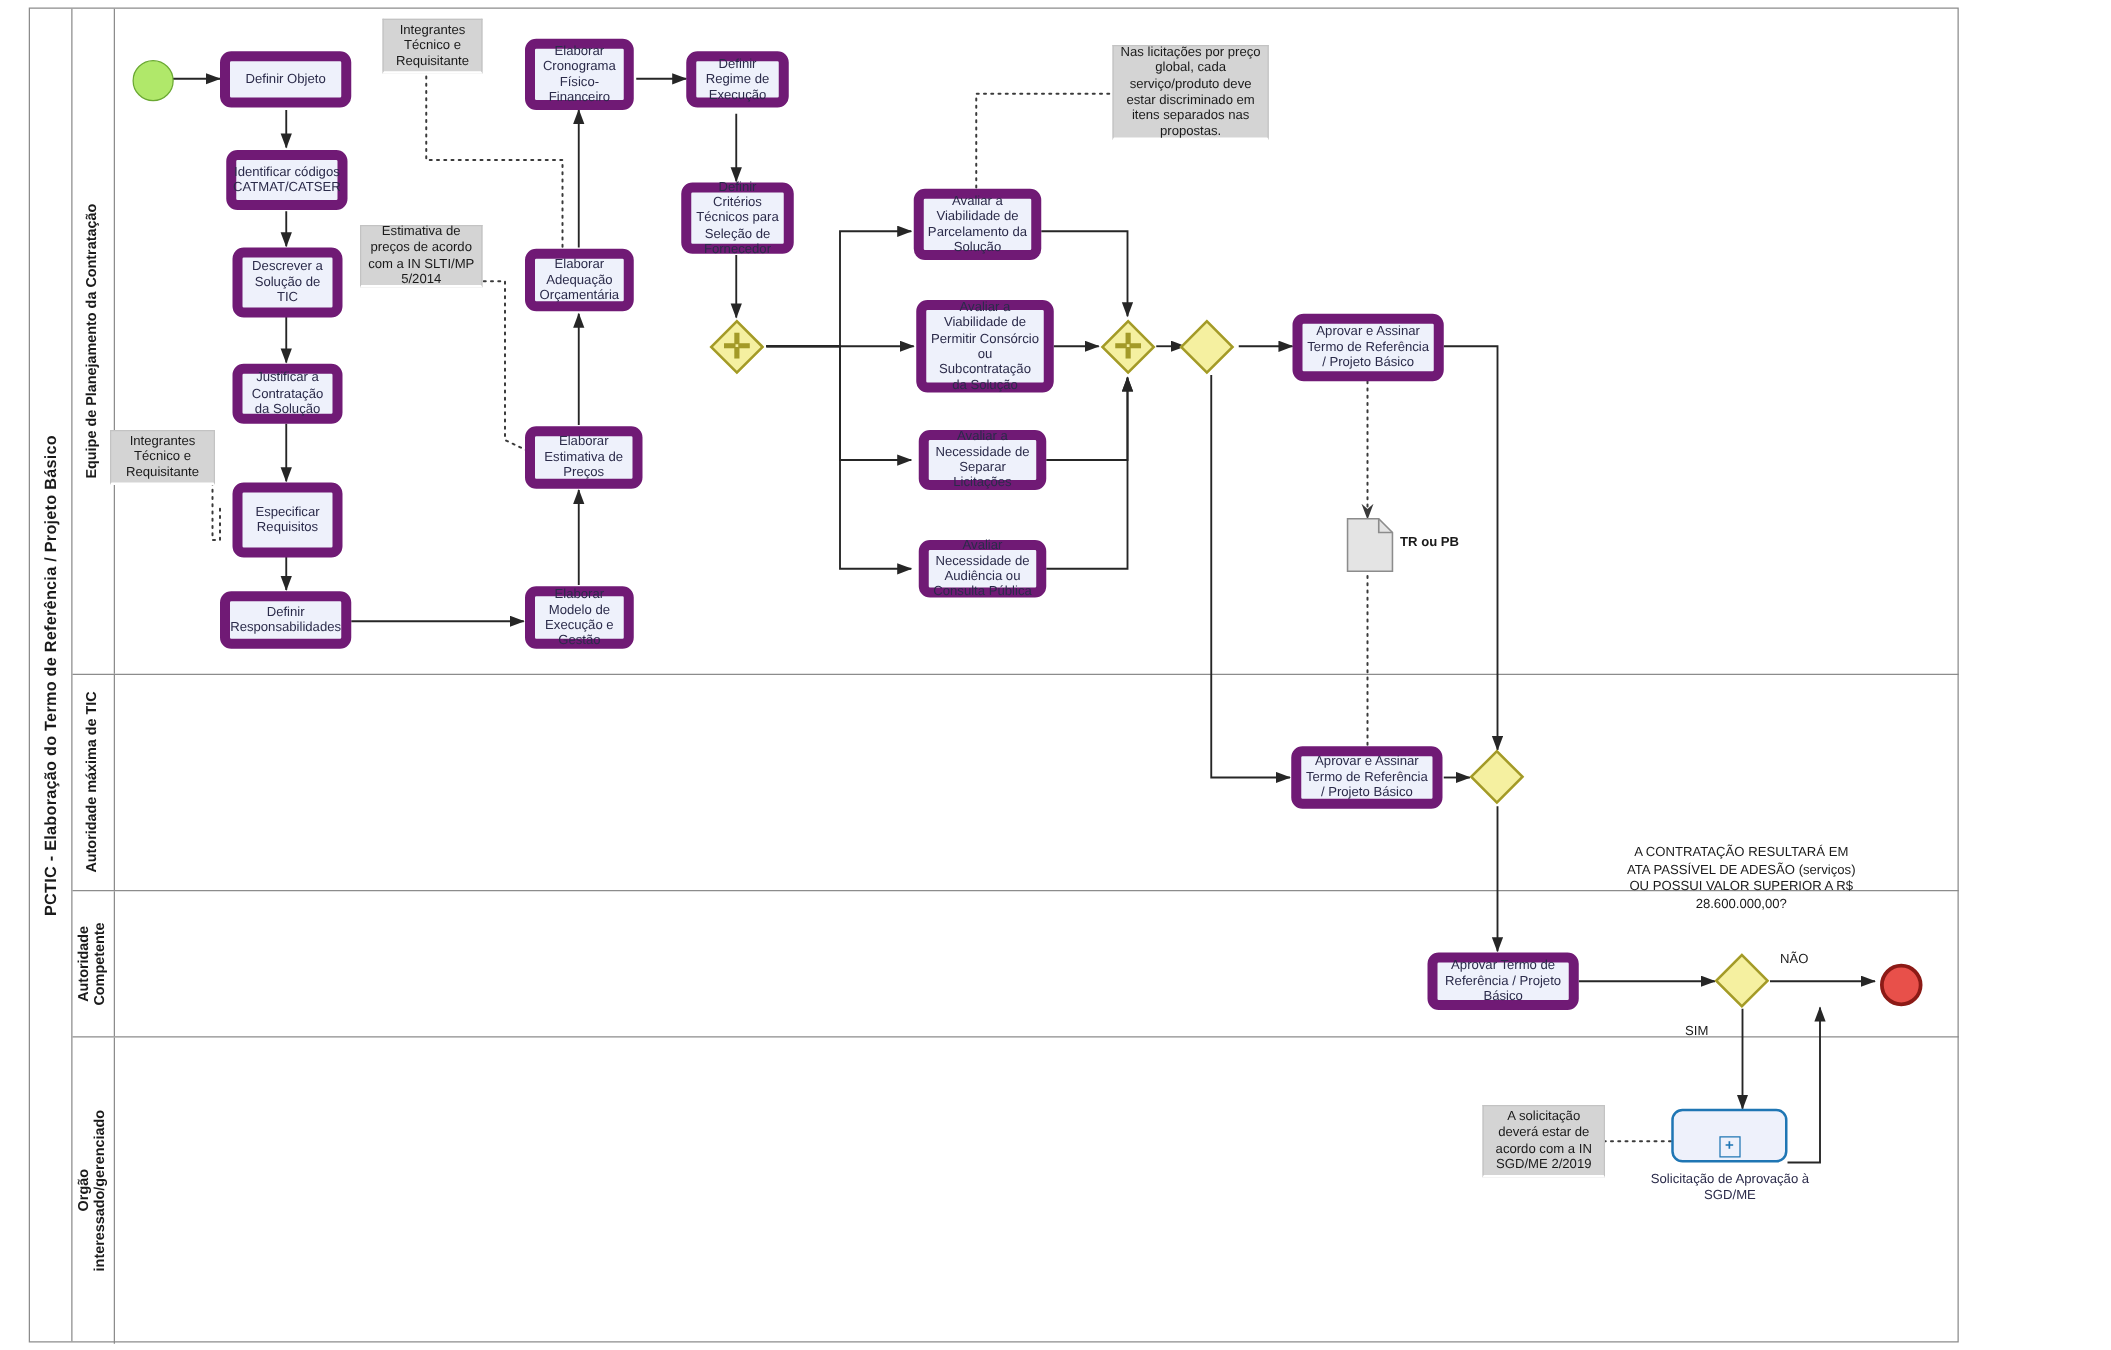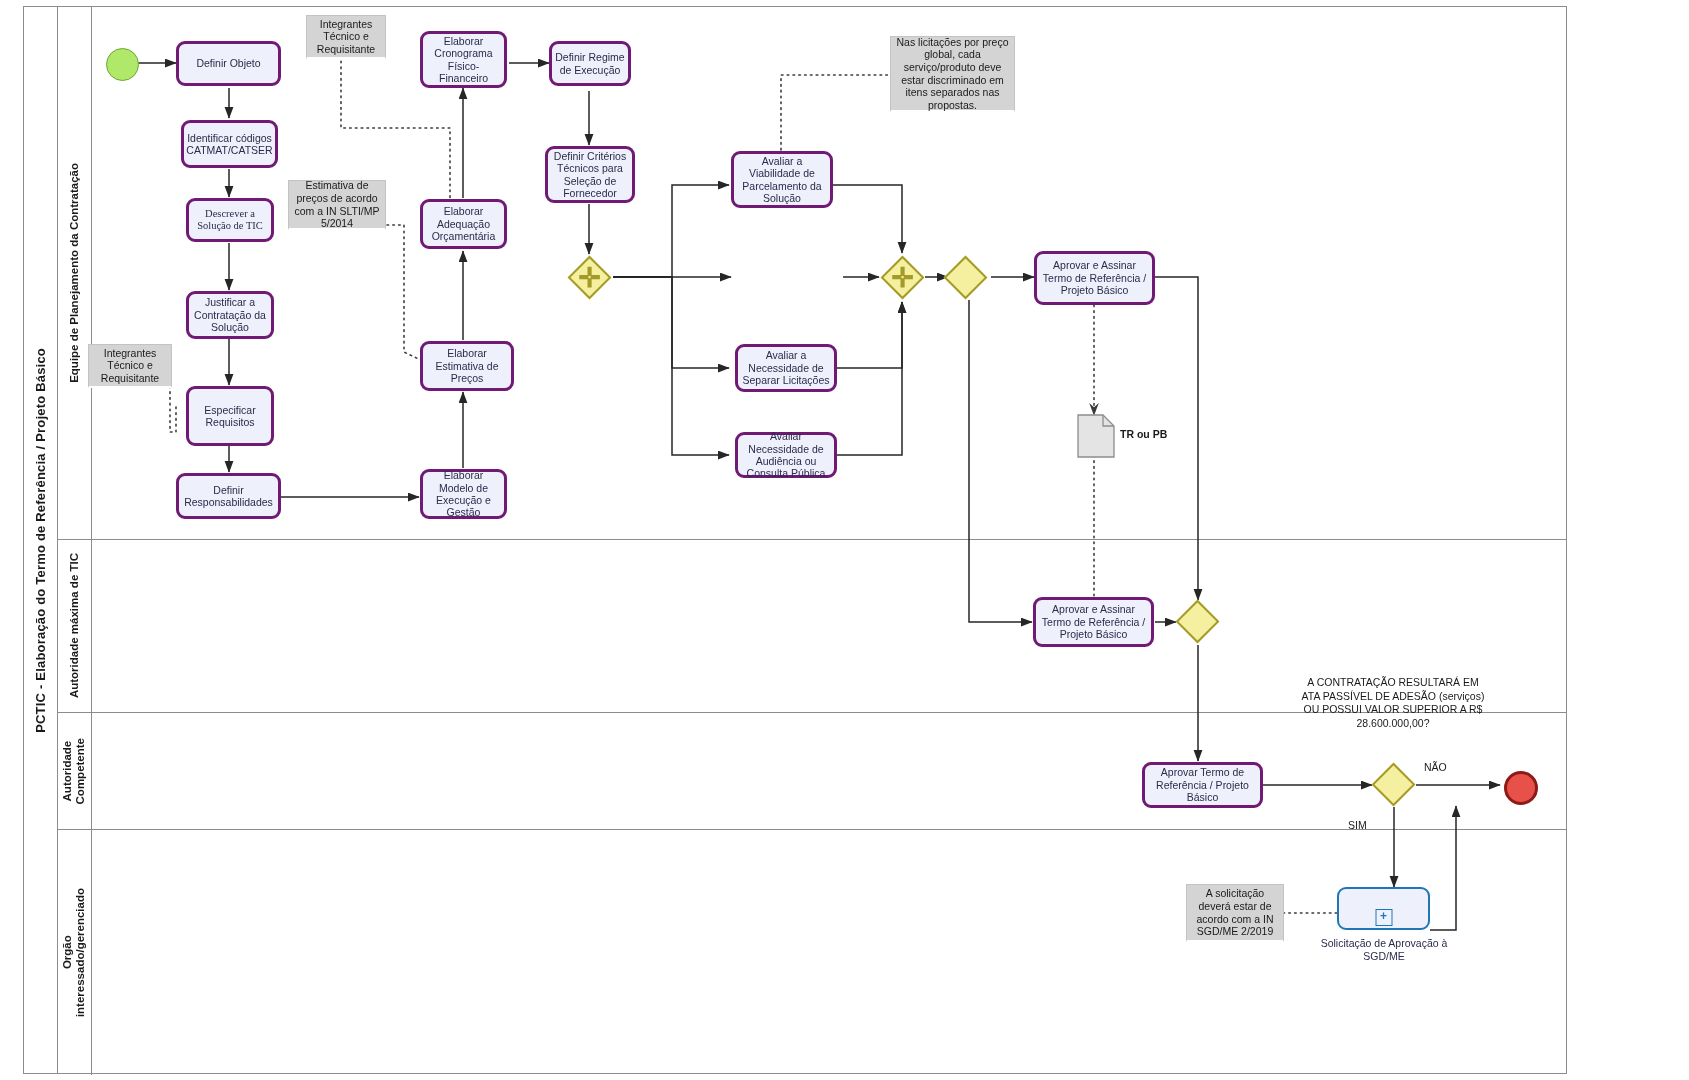--- a/index.html
+++ b/index.html
@@ -13,21 +13,21 @@
   .pool-title span{writing-mode:vertical-rl;transform:rotate(180deg);
     font-size:13px;font-weight:bold;color:#1a1a1a;white-space:nowrap;letter-spacing:.2px;}
   .lane{position:absolute;left:34px;box-sizing:border-box;border-bottom:1px solid #8c8c8c;}
   .lane.last{border-bottom:none;}
   .lane-title{position:absolute;left:0;top:0;width:34px;height:100%;
     display:flex;align-items:center;justify-content:center;border-right:1px solid #8c8c8c;box-sizing:border-box;}
   .lane-title span{writing-mode:vertical-rl;transform:rotate(180deg);
     font-size:11.5px;font-weight:bold;color:#1a1a1a;text-align:center;line-height:1.15;}
 
   
-  .task{position:absolute;box-sizing:border-box;background:#eef1fb;border:3px solid #701a75;
+  .task{position:absolute;box-sizing:border-box;background:#eef1fb;border:8px solid #701a75;
     border-radius:9px;display:flex;align-items:center;justify-content:center;text-align:center;
     font-size:10.5px;line-height:1.18;color:#2b2b4a;padding:2px 3px;}
   .subproc{position:absolute;box-sizing:border-box;background:#eef1fb;border:2px solid #1f76b4;
     border-radius:9px;}
   .subproc .plus{position:absolute;left:50%;bottom:2px;transform:translateX(-50%);
     width:15px;height:15px;border:1px solid #1f76b4;background:#eef1fb;color:#1f76b4;
     font-size:12px;line-height:13px;text-align:center;font-weight:bold;}
   .subproc-label{position:absolute;text-align:center;font-size:10.5px;line-height:1.2;color:#2b2b4a;}
 
   .startev{position:absolute;border-radius:50%;background:#b0e86a;border:1.5px solid #6aa832;}
@@ -142,21 +142,21 @@
   </svg>
 
   <div class="startev" style="left:106px;top:48px;width:31px;height:31px;"></div>
 
   <div class="task" style="left:176px;top:41px;width:105px;height:45px;">
     <span>Definir Objeto</span>
   </div>
   <div class="task" style="left:181px;top:120px;width:97px;height:48px;">
     <span>Identificar códigos CATMAT/CATSER</span>
   </div>
-  <div class="task" style="left:186px;top:198px;width:88px;height:44px;font-family:Liberation Serif, serif;">
+  <div class="task" style="left:186px;top:198px;width:88px;height:56px;">
     <span>Descrever a Solução de TIC</span>
   </div>
   <div class="task" style="left:186px;top:291px;width:88px;height:48px;">
     <span>Justificar a Contratação da Solução</span>
   </div>
   <div class="task" style="left:186px;top:386px;width:88px;height:60px;">
     <span>Especificar Requisitos</span>
   </div>
   <div class="task" style="left:176px;top:473px;width:105px;height:46px;">
     <span>Definir Responsabilidades</span>
@@ -177,20 +177,23 @@
 
   <div class="task" style="left:549px;top:41px;width:82px;height:45px;">
     <span>Definir Regime de Execução</span>
   </div>
   <div class="task" style="left:545px;top:146px;width:90px;height:57px;">
     <span>Definir Critérios Técnicos para Seleção de Fornecedor</span>
   </div>
 
   <div class="task" style="left:731px;top:151px;width:102px;height:57px;">
     <span>Avaliar a Viabilidade de Parcelamento da Solução</span>
+  </div>
+  <div class="task" style="left:733px;top:240px;width:110px;height:74px;">
+    <span>Avaliar a Viabilidade de Permitir Consórcio ou Subcontratação da Solução</span>
   </div>
   <div class="task" style="left:735px;top:344px;width:102px;height:48px;">
     <span>Avaliar a Necessidade de Separar Licitações</span>
   </div>
   <div class="task" style="left:735px;top:432px;width:102px;height:46px;">
     <span>Avaliar Necessidade de Audiência ou Consulta Pública</span>
   </div>
 
   <div class="task" style="left:1034px;top:251px;width:121px;height:54px;">
     <span>Aprovar e Assinar Termo de Referência / Projeto Básico</span>

